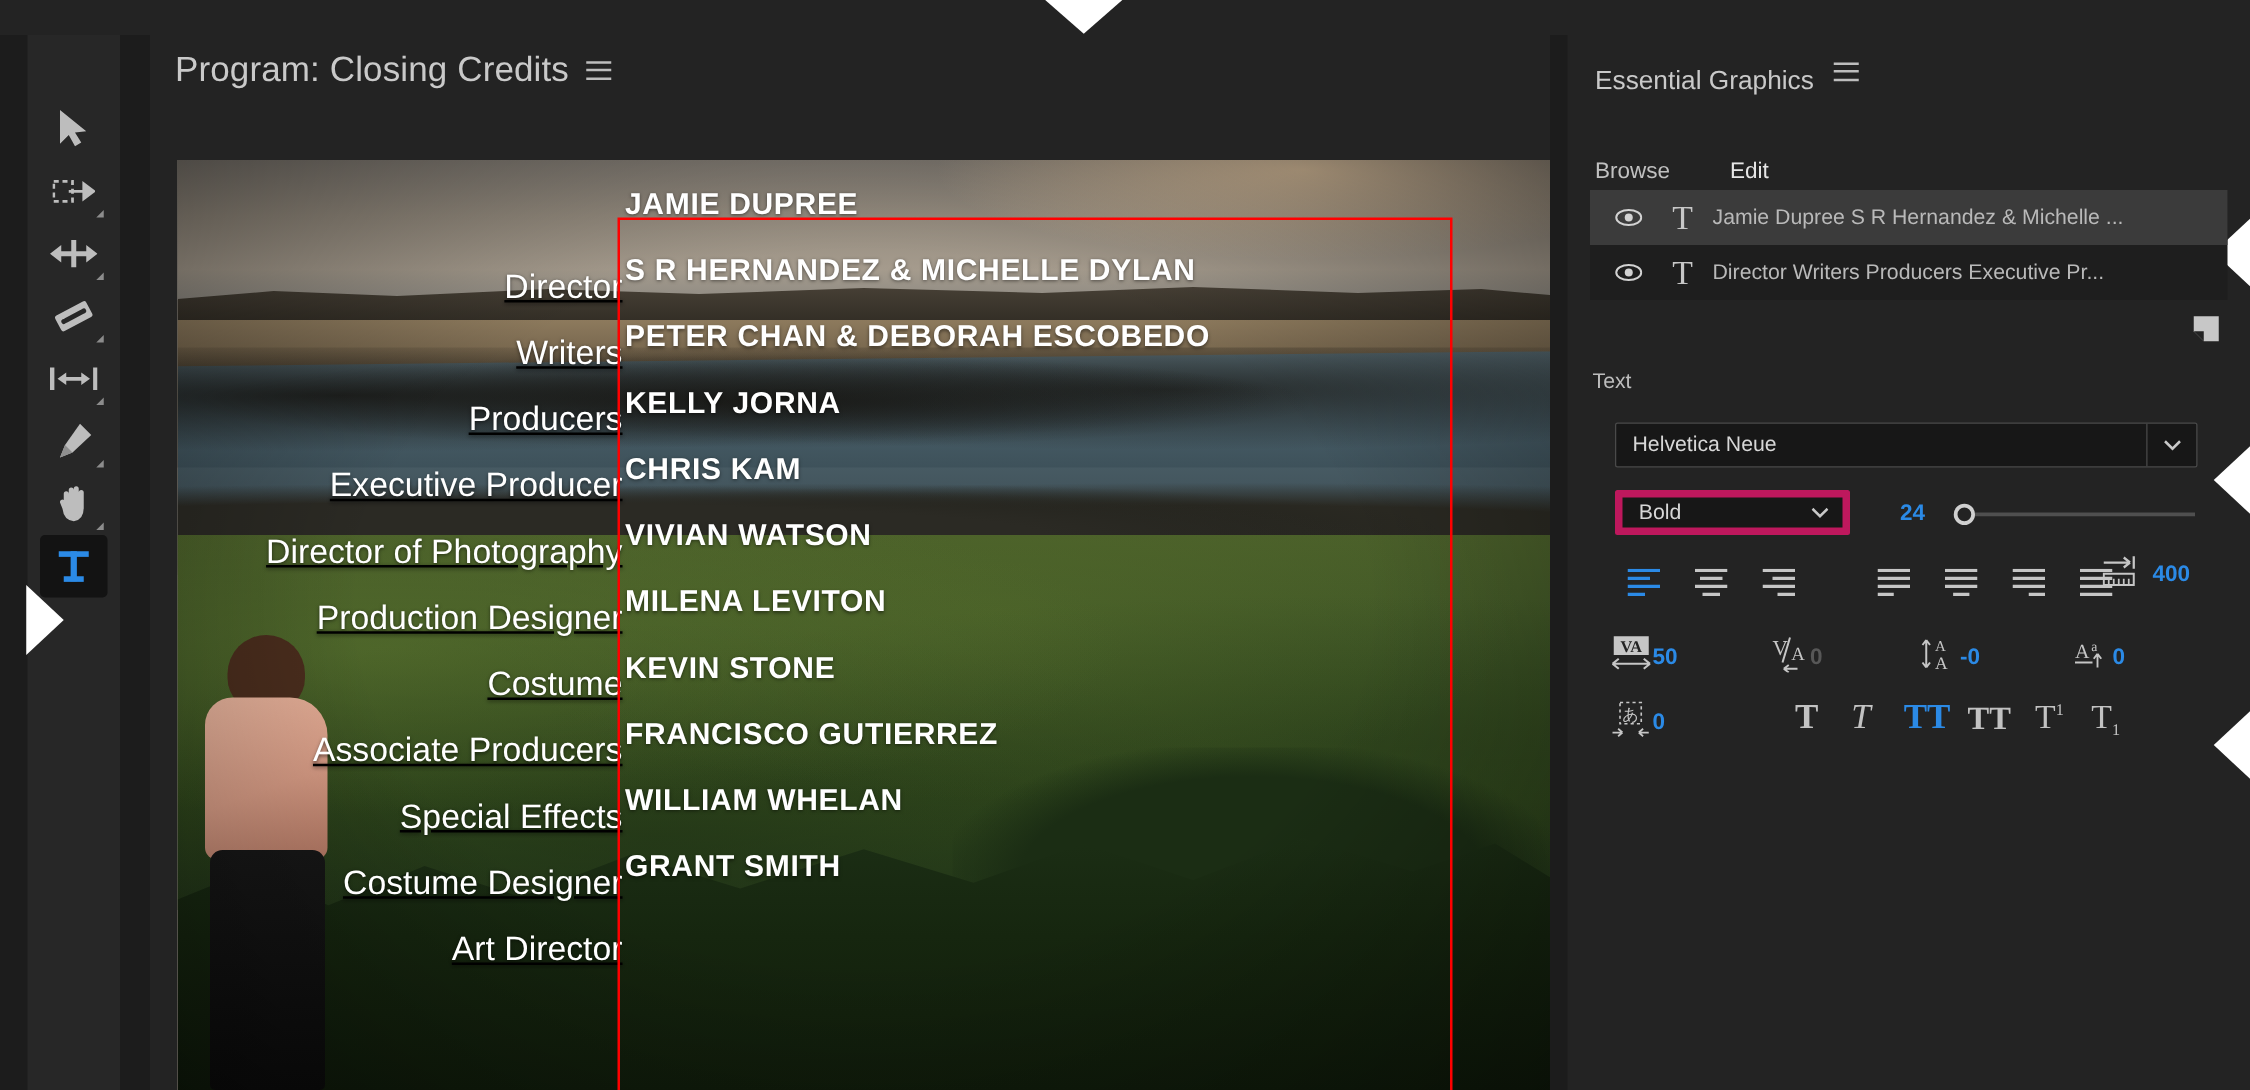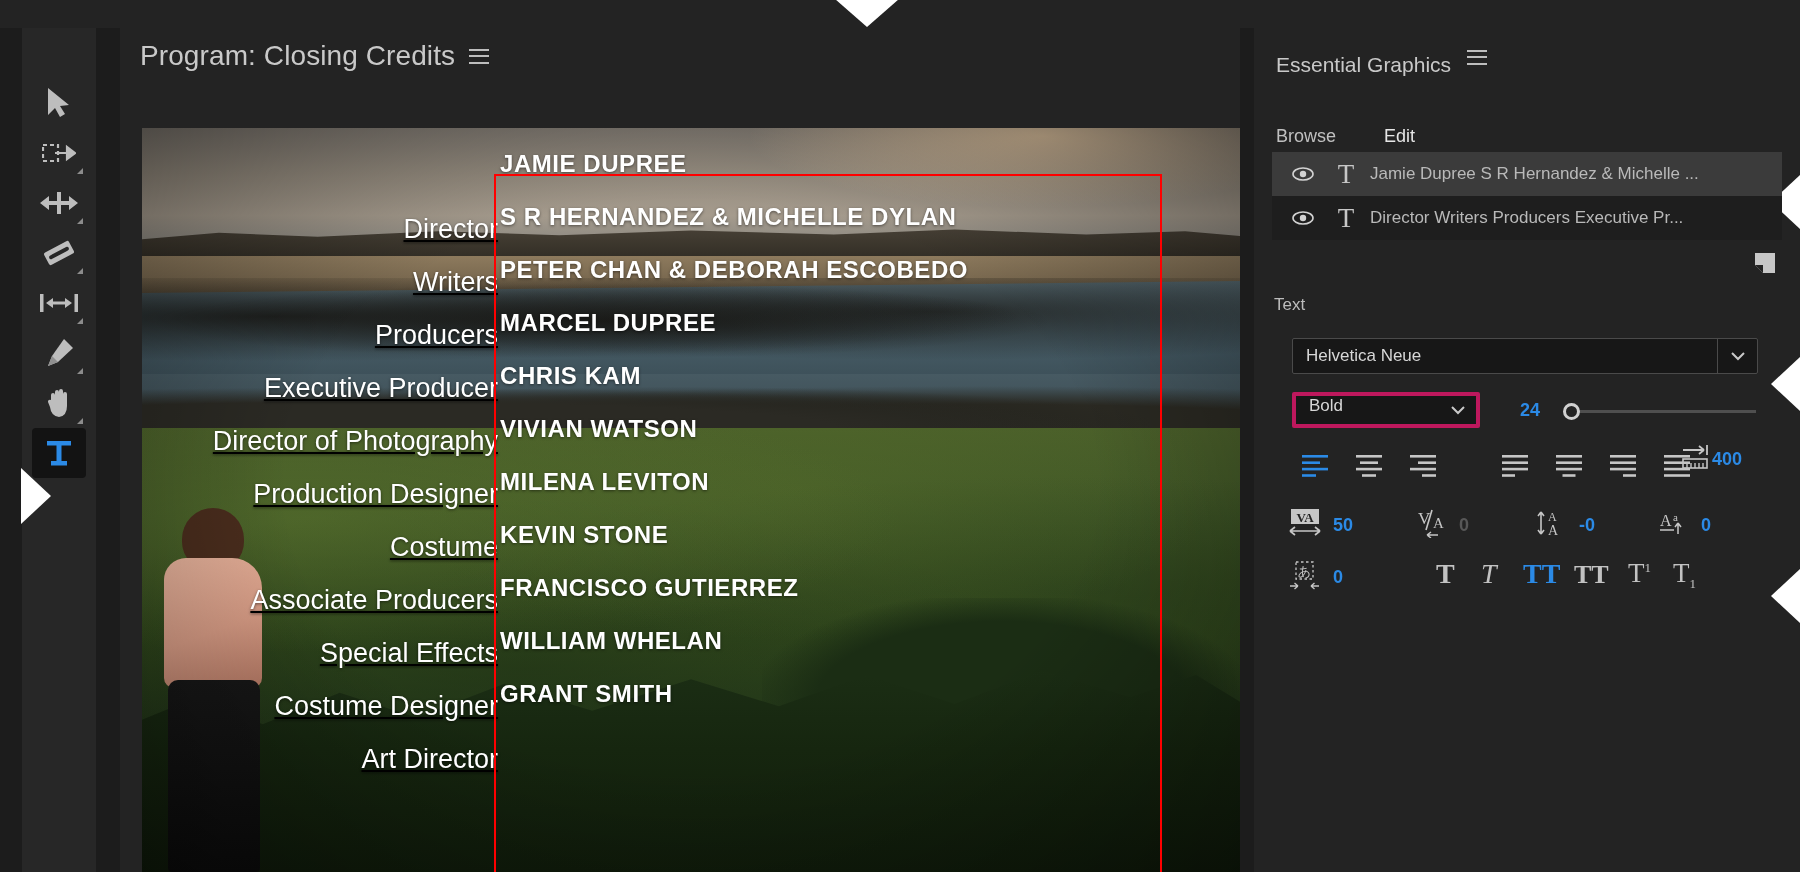--- a/index.html
+++ b/index.html
@@ -223,48 +223,48 @@
     background: #171717; border: 1px solid #4a4a4a; border-radius: 2px;
     display: flex; align-items: center;
   }
   .font-select .val { color: #d7d7d7; font-size: 17px; padding-left: 13px; flex: 1; }
   .font-select .chev-box {
     width: 40px; height: 100%; border-left: 1px solid #4a4a4a;
     display: flex; align-items: center; justify-content: center;
   }
   .style-select {
     position: absolute; left: 1292px; top: 392px; width: 188px; height: 36px;
-    background: #171717; border: 4px solid #be185d; border-radius: 2px;
-    display: flex; align-items: flex-start;
+    background: #171717; border: 6px solid #be185d; border-radius: 2px;
+    display: flex; align-items: center;
   }
   .style-select .val { color: #d7d7d7; font-size: 17px; padding-left: 13px; flex: 1; }
   .style-select .chev-box {
     width: 36px; height: 100%; display: flex; align-items: center; justify-content: center;
   }
   .size-val {
     position: absolute; left: 1520px; top: 400px;
     color: #2b8ae6; font-size: 18px; font-weight: bold;
   }
   .size-slider {
     position: absolute; left: 1568px; top: 410px; width: 188px; height: 3px;
     background: #4f4f4f;
   }
   .size-knob {
     position: absolute; left: 1563px; top: 403px; width: 17px; height: 17px;
     border: 3px solid #d0d0d0; border-radius: 50%; background: #232323;
   }
 
   .align-row { position: absolute; left: 1288px; top: 446px; display: flex; align-items: center; }
   .align-btn { width: 54px; height: 40px; display: flex; align-items: center; justify-content: center; }
-  .leading-box { position: absolute; left: 1682px; top: 444px; display: flex; align-items: center; gap: 0; }
+  .leading-box { position: absolute; left: 1682px; top: 444px; display: flex; align-items: center; gap: 10px; }
   .num-blue { color: #2b8ae6; font-size: 18px; font-weight: bold; }
   .num-dim { color: #575757; font-size: 18px; font-weight: bold; }
 
   .metrics-row { position: absolute; left: 1288px; top: 506px; width: 480px; height: 44px; }
-  .metric { position: absolute; display: flex; align-items: center; gap: 11px; }
+  .metric { position: absolute; display: flex; align-items: center; }
 
   .style-btn-row { position: absolute; left: 1288px; top: 560px; width: 480px; height: 44px; }
   .sbtn {
     position: absolute; color: #c2c2c2;
     font-family: "Liberation Serif", serif; line-height: 1;
   }
   .sbtn.on { color: #2b8ae6; }
 
   .right-arrow {
     position: absolute; right: -1px;
@@ -397,21 +397,21 @@
         <div class="role">Associate Producers</div>
         <div class="role">Special Effects</div>
         <div class="role">Costume Designer</div>
         <div class="role">Art Director</div>
       </div>
 
       <div class="credit-names">
         <div class="name">JAMIE DUPREE</div>
         <div class="name">S R HERNANDEZ &amp; MICHELLE DYLAN</div>
         <div class="name">PETER CHAN &amp; DEBORAH ESCOBEDO</div>
-        <div class="name">MARCEL DUPREE</div>
+        <div class="name">KELLY JORNA</div>
         <div class="name">CHRIS KAM</div>
         <div class="name">VIVIAN WATSON</div>
         <div class="name">MILENA LEVITON</div>
         <div class="name">KEVIN STONE</div>
         <div class="name">FRANCISCO GUTIERREZ</div>
         <div class="name">WILLIAM WHELAN</div>
         <div class="name">GRANT SMITH</div>
       </div>
 
       <div class="selection-box"></div>

